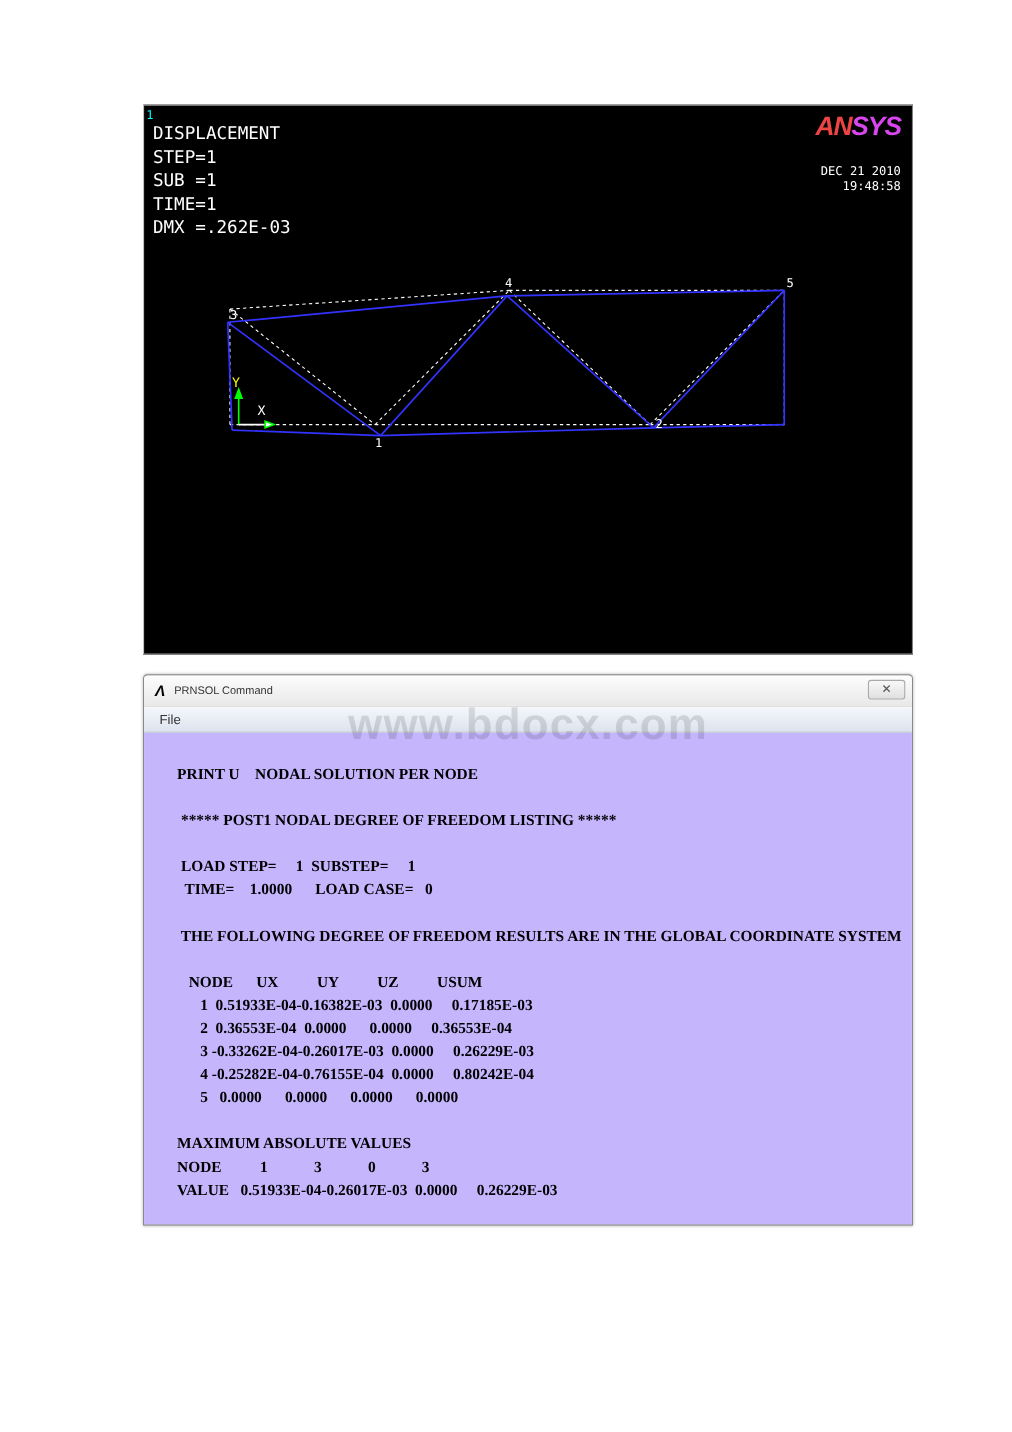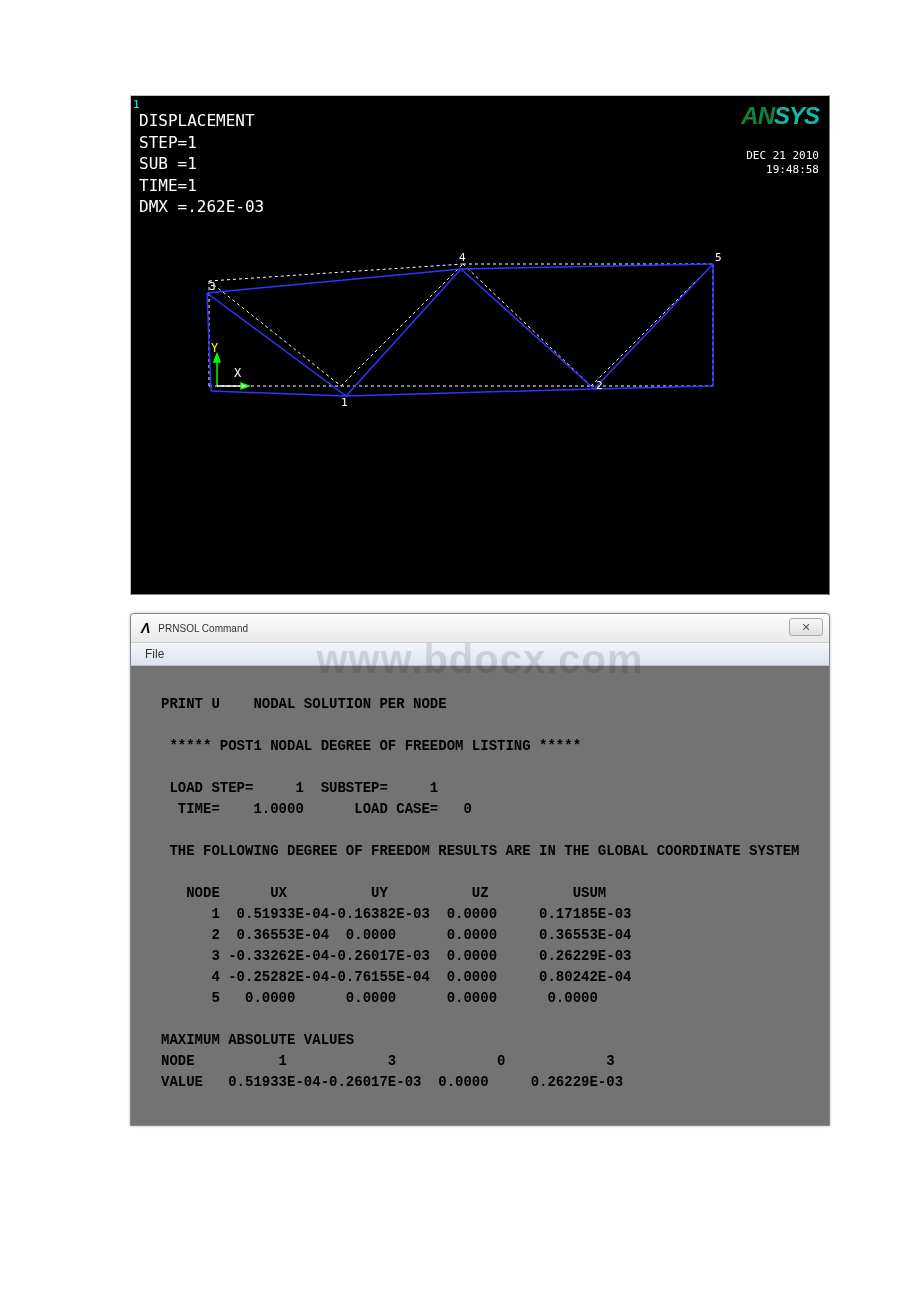--- a/index.html
+++ b/index.html
@@ -49,22 +49,22 @@
       right: 10px;
       text-align: right;
     }
     .ansys-logo {
       font-family: Arial, sans-serif;
       font-weight: 900;
       font-style: italic;
       font-size: 24px;
       letter-spacing: -1px;
     }
-    .ansys-logo .an { color: #15803d; }
-    .ansys-logo .sys { color: #14b8a6; }
+    .ansys-logo .an { color: #ef4444; }
+    .ansys-logo .sys { color: #d946ef; }
     .date-stamp {
       color: #fff;
       font-family: monospace;
       font-size: 11px;
       line-height: 1.3;
       margin-top: 19px;
     }
     .plot-area {
       position: absolute;
       left: 0;
@@ -150,28 +150,28 @@
       top: -6px;
       transform: translateX(-50%);
       font-size: 40px;
       font-weight: 700;
       color: rgba(0,0,0,0.12);
       letter-spacing: 1px;
       pointer-events: none;
       white-space: nowrap;
     }
     .console {
-      padding: 28px 26px 32px 30px;
-      font-family: Liberation Mono, monospace;
+      padding: 28px 26px 20px 30px;
+      font-family: Liberation Serif, serif;
       font-size: 14px;
       font-weight: bold;
       line-height: 1.5;
       white-space: pre;
       color: #000;
-      background: #737373;
+      background: #c4b5fd;
     }
   </style>
 </head>
 <body>
 
 <div class="page-frame">
 
   <div class="graphics-window">
     <div class="corner-marker">1</div>
     <div class="info-block">

